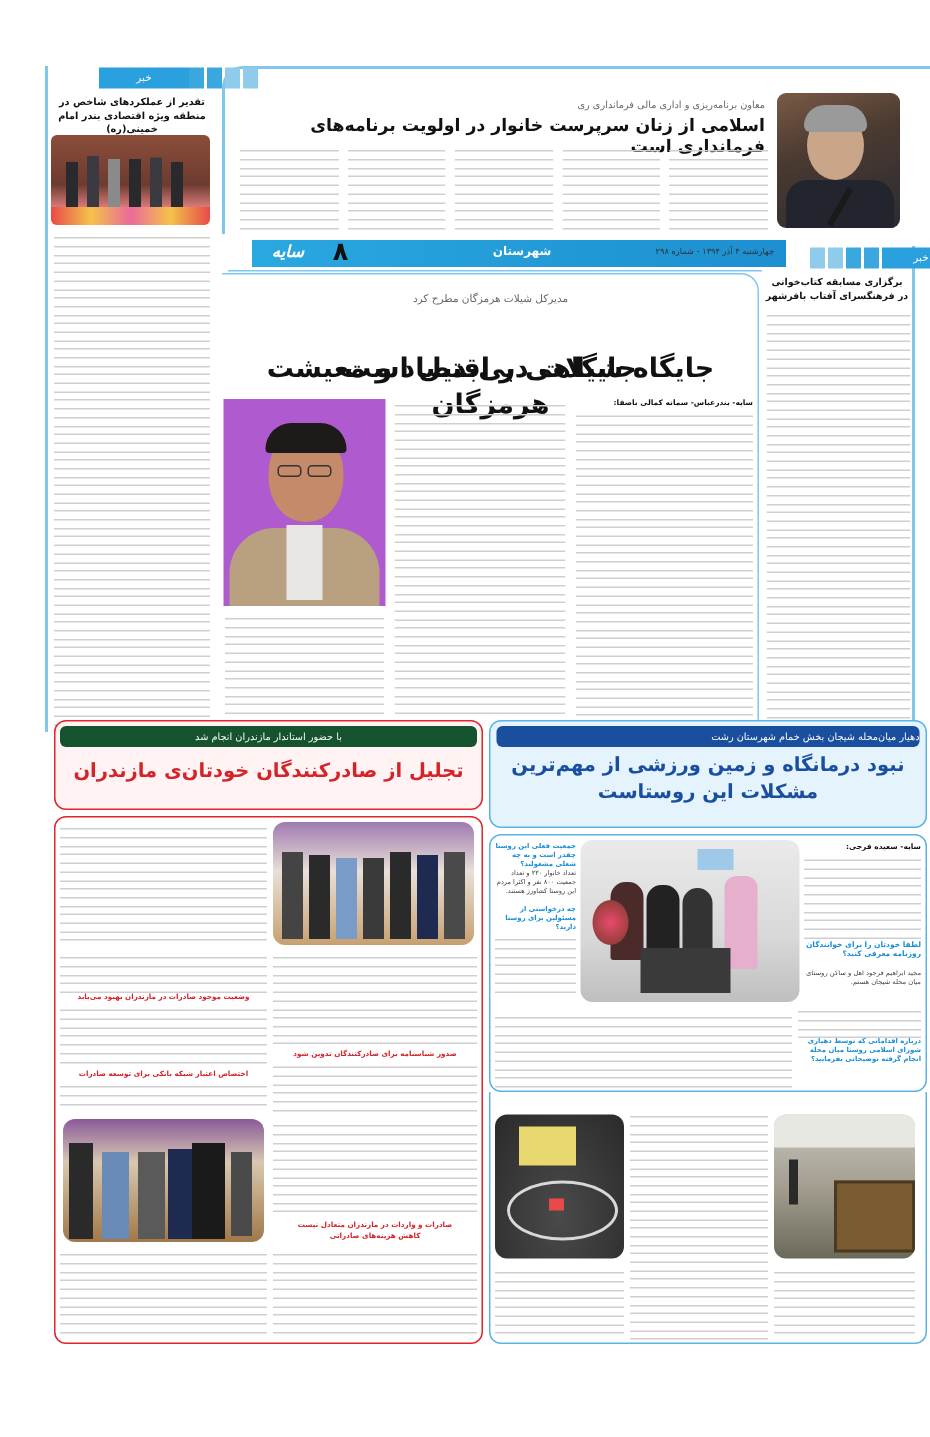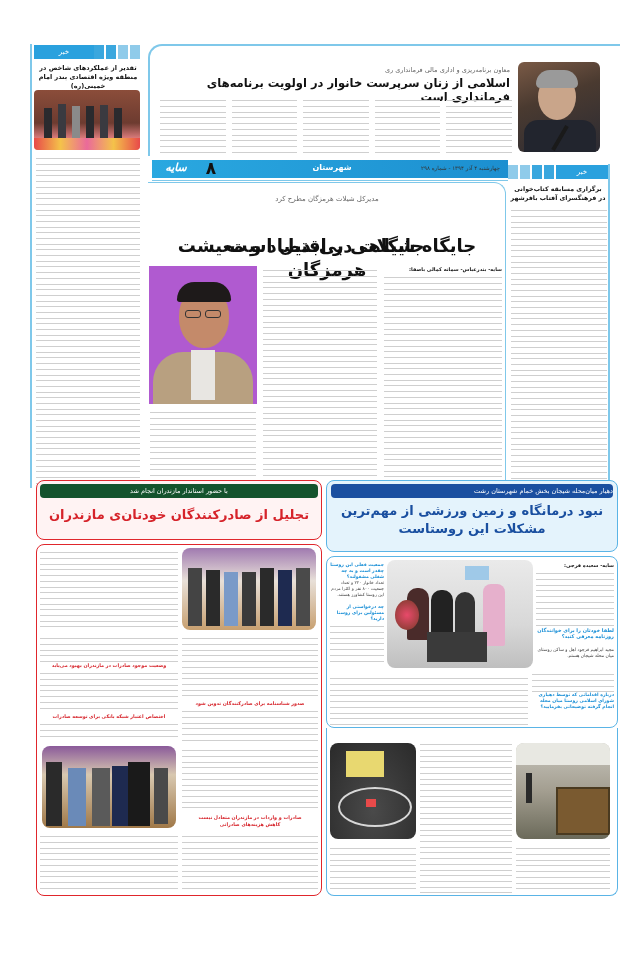--- a/index.html
+++ b/index.html
@@ -1,22 +1,22 @@
 <!DOCTYPE html>
 <html><head>
 <meta charset="utf-8">
 <style>
   * { box-sizing: border-box; margin: 0; padding: 0; }
   html, body { width: 620px; height: 958px; background: #ffffff; overflow: hidden; }
   body { font-family: "DejaVu Sans", sans-serif; color: #222; position: relative; direction: rtl; }
   .abs { position: absolute; }
   .txtcol { overflow: hidden; }
   .filler-line { height: 5.4px; border-bottom: 1px solid #cfcfcf; margin-bottom: 0.3px; }
-  .bluebar { background: linear-gradient(90deg,#2aa8e0,#1c8fd0); }
-  .khabar-tag { height: 16px; display: flex; align-items: center; direction: ltr; }
+  .bluebar { background: linear-gradient(90deg,#2aa8e0,#1c8fd0); margin-left: 16px; }
+  .khabar-tag { height: 16px; display: flex; align-items: center; direction: ltr; margin-left: 32px; }
   .khabar-tag .blk { width: 10px; height: 14px; margin-right: 2px; background: #8fcbea; }
   .khabar-tag .blk.dark { background: #3aa7de; }
   .khabar-tag .lbl { flex: 1; height: 14px; background: #2aa1de; color: #fff; font-size: 7px; display: flex; align-items: center; justify-content: center; }
   .photo { border-radius: 8px; overflow: hidden; }
   .headline-l { font-weight: bold; color: #111; text-align: center; }
   .kicker { color: #666; text-align: center; }
   .highlight-q { color: #1a8fd6; font-weight: bold; }
   .red-q { color: #d6232a; font-weight: bold; text-align: center; }
 </style>
 </head>

